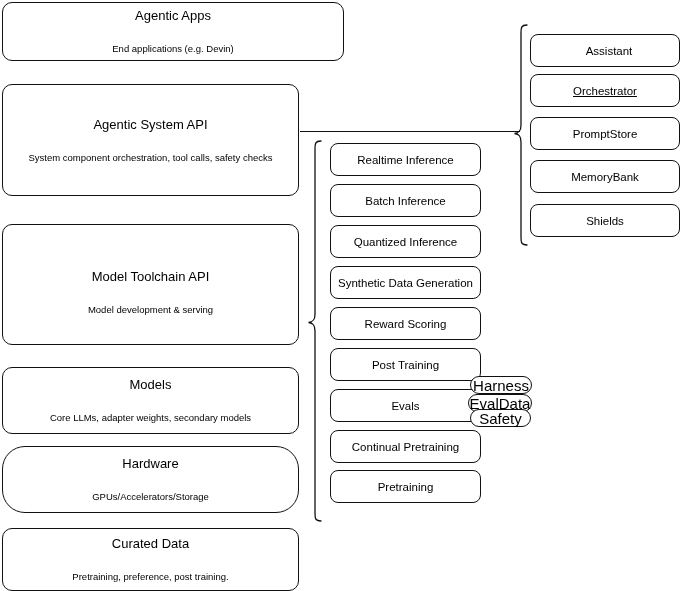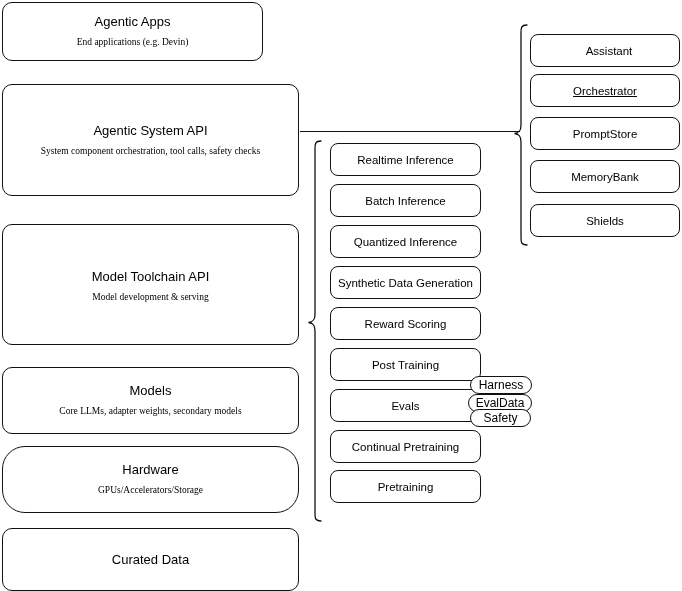--- a/index.html
+++ b/index.html
@@ -38,22 +38,21 @@
     color: #000000;
     text-align: center;
     white-space: nowrap;
   }
   .layer-sub {
     font-size: 9.5px;
     line-height: 13px;
     color: #000000;
     text-align: center;
     white-space: nowrap;
-    margin-top: 6px;
-    font-family: Liberation Serif, serif;
+    margin-top: 18px;
   }
   .chip {
     position: absolute;
     box-sizing: border-box;
     border: 1px solid #111111;
     border-radius: 8px;
     background: #ffffff;
     display: flex;
     align-items: center;
     justify-content: center;
@@ -64,41 +63,41 @@
   }
   .pill {
     position: absolute;
     box-sizing: border-box;
     border: 1px solid #111111;
     border-radius: 999px;
     background: #ffffff;
     display: flex;
     align-items: center;
     justify-content: center;
-    font-size: 12px;
+    font-size: 15px;
     line-height: 13px;
     color: #000000;
     white-space: nowrap;
     z-index: 5;
   }
   .connector {
     position: absolute;
     pointer-events: none;
   }
   .brace {
     position: absolute;
     pointer-events: none;
   }
 </style>
 </head>
 <body>
 
 <div id="stage">
 
-  <div class="layer-box" style="left:2px; top:2px; width:261px; height:59px;">
+  <div class="layer-box" style="left:2px; top:2px; width:342px; height:59px;">
     <div class="layer-title">Agentic Apps</div>
     <div class="layer-sub">End applications (e.g. Devin)</div>
   </div>
 
   <div class="layer-box" style="left:2px; top:84px; width:297px; height:112px;">
     <div class="layer-title">Agentic System API</div>
     <div class="layer-sub">System component orchestration, tool calls, safety checks</div>
   </div>
 
   <div class="layer-box" style="left:2px; top:224px; width:297px; height:121px; justify-content:flex-start; padding-top:44px;">
@@ -111,20 +110,21 @@
     <div class="layer-sub">Core LLMs, adapter weights, secondary models</div>
   </div>
 
   <div class="layer-box" style="left:2px; top:446px; width:297px; height:67px;border-radius:23px;">
     <div class="layer-title">Hardware</div>
     <div class="layer-sub">GPUs/Accelerators/Storage</div>
   </div>
 
   <div class="layer-box" style="left:2px; top:528px; width:297px; height:63px;">
     <div class="layer-title">Curated Data</div>
+    <div class="layer-sub">Pretraining, preference, post training.</div>
   </div>
 
   <svg class="connector" style="left:298px; top:124px; width:224px; height:16px;" viewBox="0 0 224 16">
     <path d="M 2 7.5 L 222 7.5" fill="none" stroke="#111111" stroke-width="1.2"></path>
   </svg>
 
   <svg class="brace" style="left:300px; top:138px; width:24px; height:386px;" viewBox="0 0 24 386">
     <path d="M 21 3
              C 15 3, 15 6, 15 11
              L 15 176

